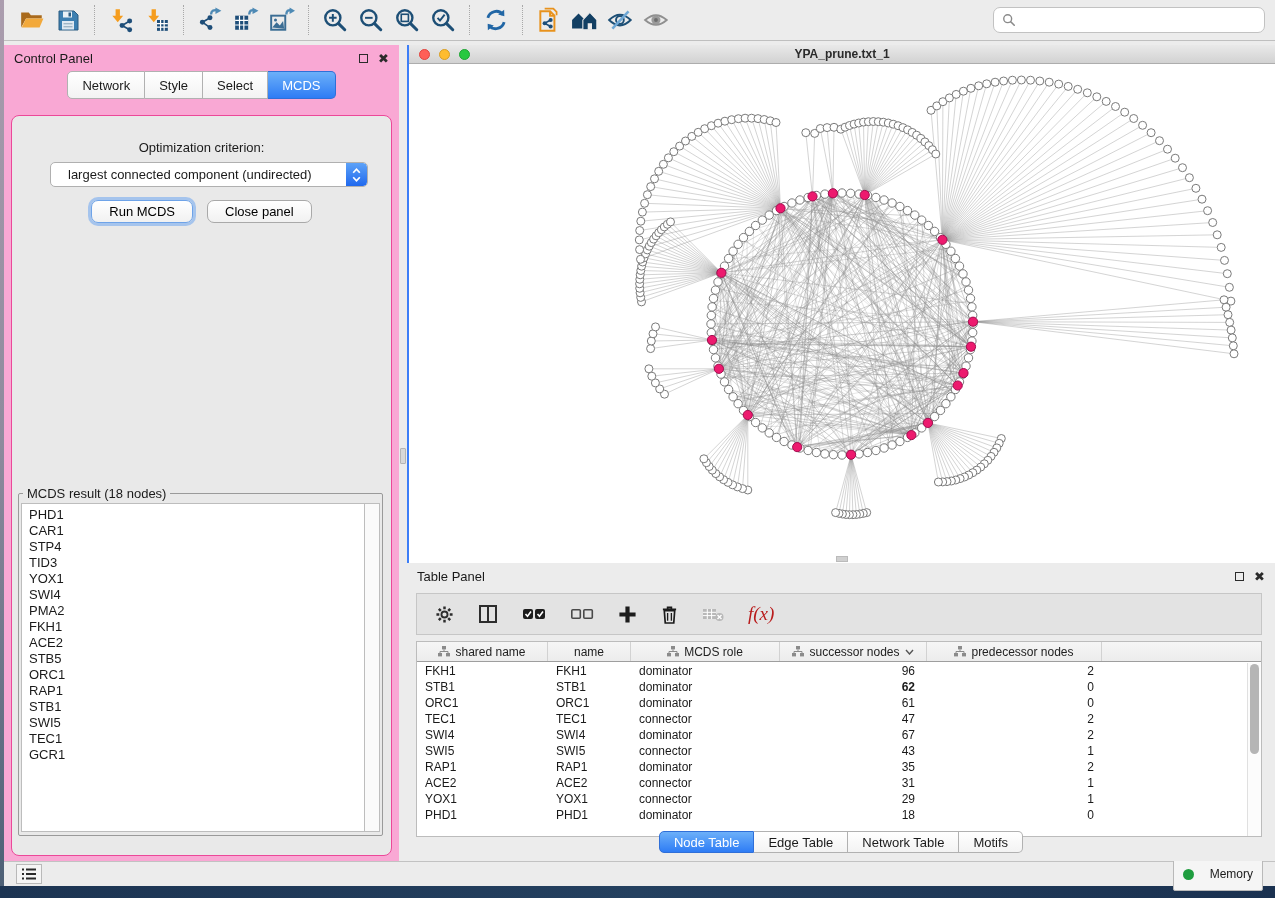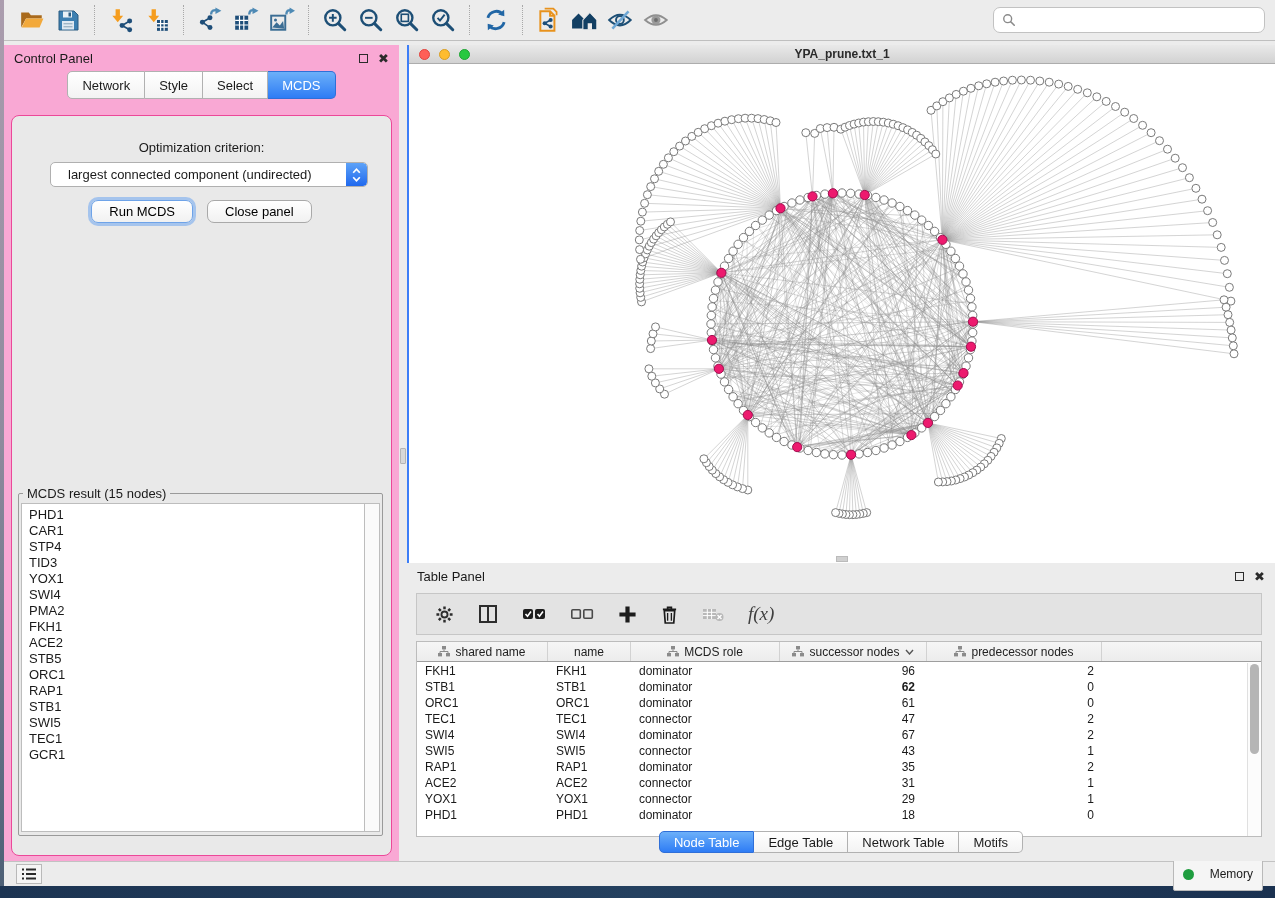--- a/index.html
+++ b/index.html
@@ -80,21 +80,21 @@
   .net-title { font-size:12px; font-weight:bold; color:#2a2a2a; }
   .net-canvas { flex:1; background:#fff; position:relative; }
   .canvas-grip { position:absolute; left:50%; bottom:2px; width:12px; height:6px; margin-left:-6px;
     background:#d0d0d0; border:1px solid #bbb; }
 
   
   .table-panel { flex:1; position:relative; background:#ececec; }
   .tp-toolbar { position:absolute; left:9px; right:13px; top:30px; height:42px; background:#e3e3e3;
     border:1px solid #c6c6c6; display:flex; align-items:center; gap:24px; padding-left:18px; }
   .tp-ic { display:flex; align-items:center; }
-  .fx { font-family:"Liberation Serif","DejaVu Serif",serif; font-style:italic; font-size:19px; color:#404040; }
+  .fx { font-family:"Liberation Serif","DejaVu Serif",serif; font-style:italic; font-size:19px; color:#b91c1c; }
 
   .tp-table { position:absolute; left:9px; right:13px; top:78px; height:196px; background:#fff;
     border:1px solid #bcbcbc; overflow:hidden; }
   .tp-header { display:flex; height:20px; background:linear-gradient(#f6f6f6,#ececec);
     border-bottom:1px solid #9e9e9e; }
   .th { display:flex; align-items:center; justify-content:center; gap:5px; border-right:1px solid #d2d2d2;
     font-size:12px; color:#222; flex:none; }
   .tp-rows { position:absolute; left:0; right:14px; top:21px; }
   .tr { display:flex; height:16px; align-items:center; }
   .td { flex:none; font-size:12px; white-space:nowrap; overflow:hidden; }
@@ -291,21 +291,21 @@
               <svg width="9" height="16" viewBox="0 0 9 16">
                   <path d="M1.2 5.8 L4.5 2.2 L7.8 5.8 M1.2 10.2 L4.5 13.8 L7.8 10.2" fill="none" stroke="#fff" stroke-width="1.7"></path>
                 </svg>
             </span>
           </div>
           <div class="btn-row">
             <button class="btn focused">Run MCDS</button>
             <button class="btn">Close panel</button>
           </div>
           <fieldset class="result-box">
-            <legend>MCDS result (15 nodes)</legend>
+            <legend>MCDS result (18 nodes)</legend>
             <div class="result-list" id="result-list">
                 <div class="result-item">PHD1</div>
                 <div class="result-item">CAR1</div>
                 <div class="result-item">STP4</div>
                 <div class="result-item">TID3</div>
                 <div class="result-item">YOX1</div>
                 <div class="result-item">SWI4</div>
                 <div class="result-item">PMA2</div>
                 <div class="result-item">FKH1</div>
                 <div class="result-item">ACE2</div>

